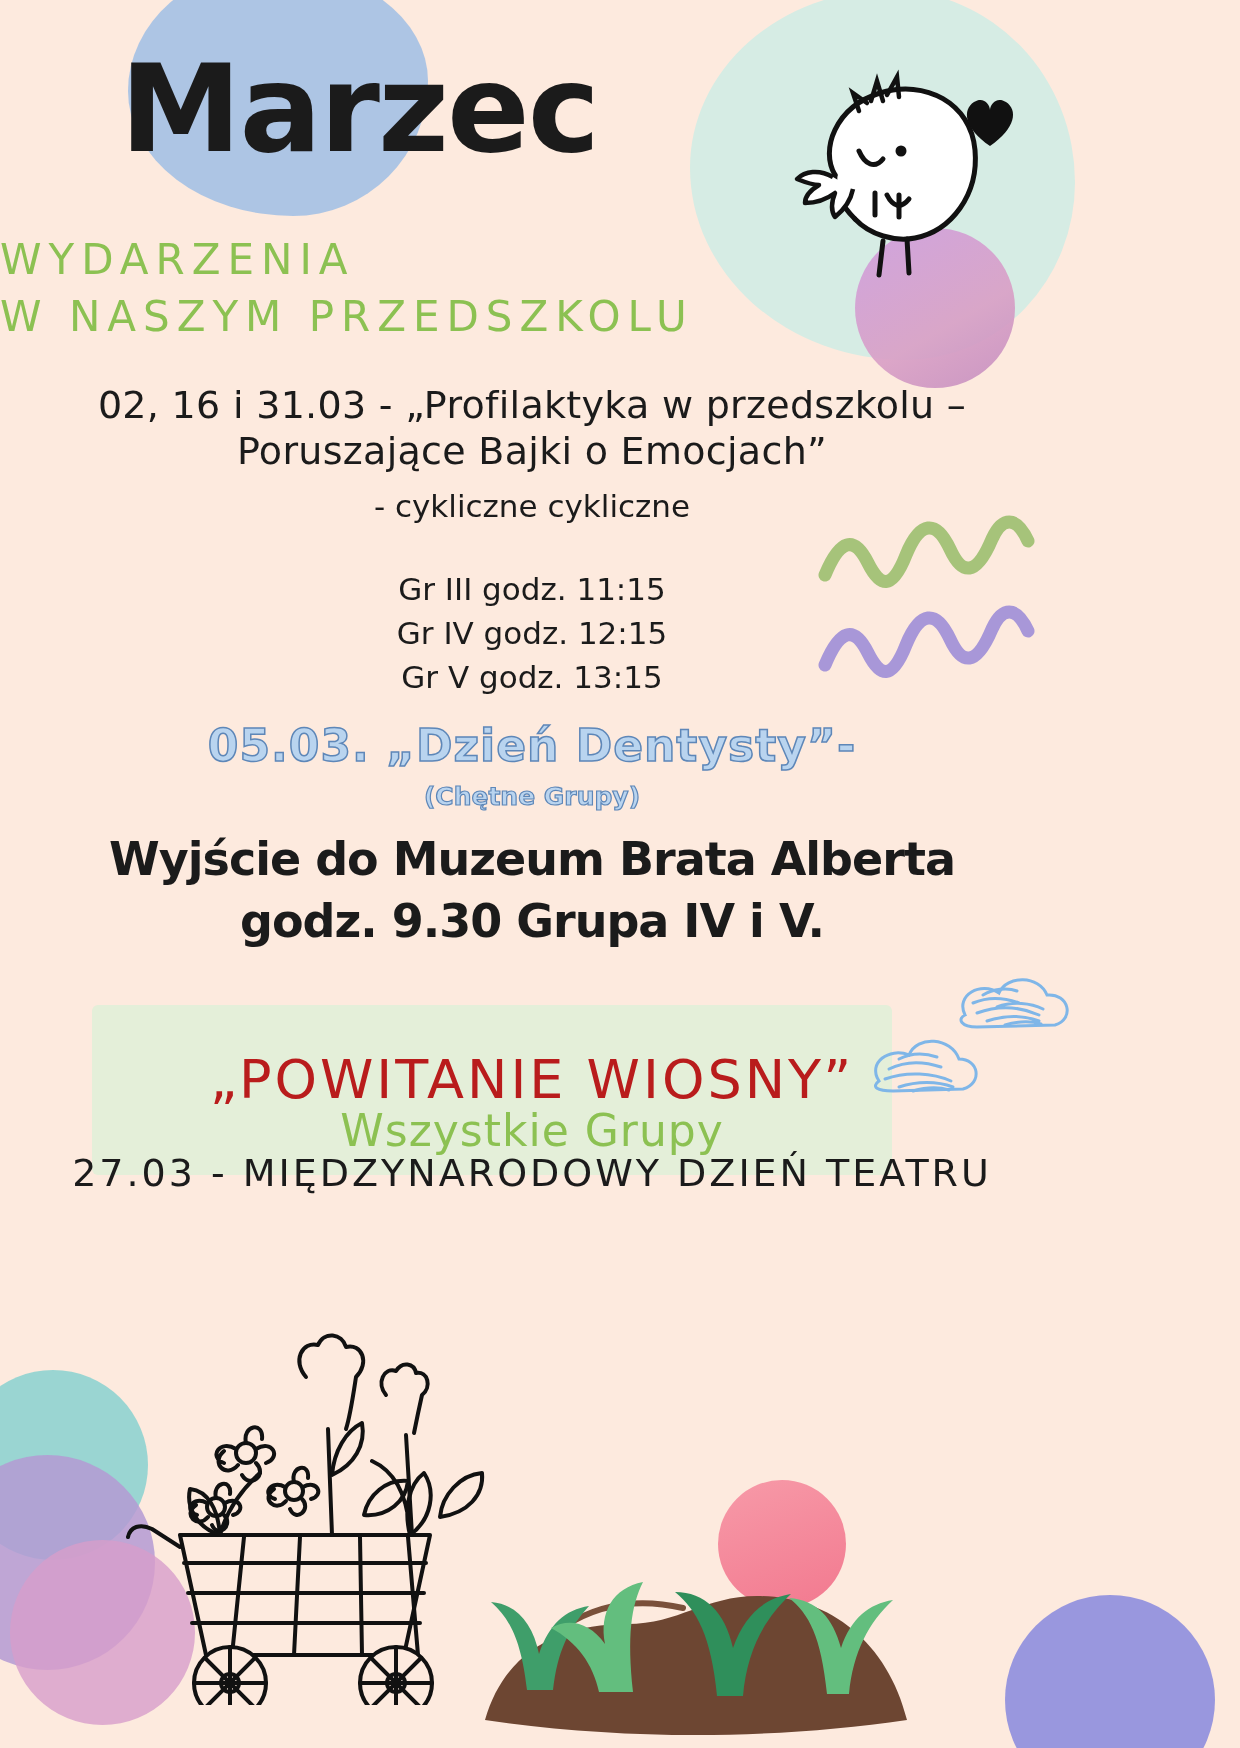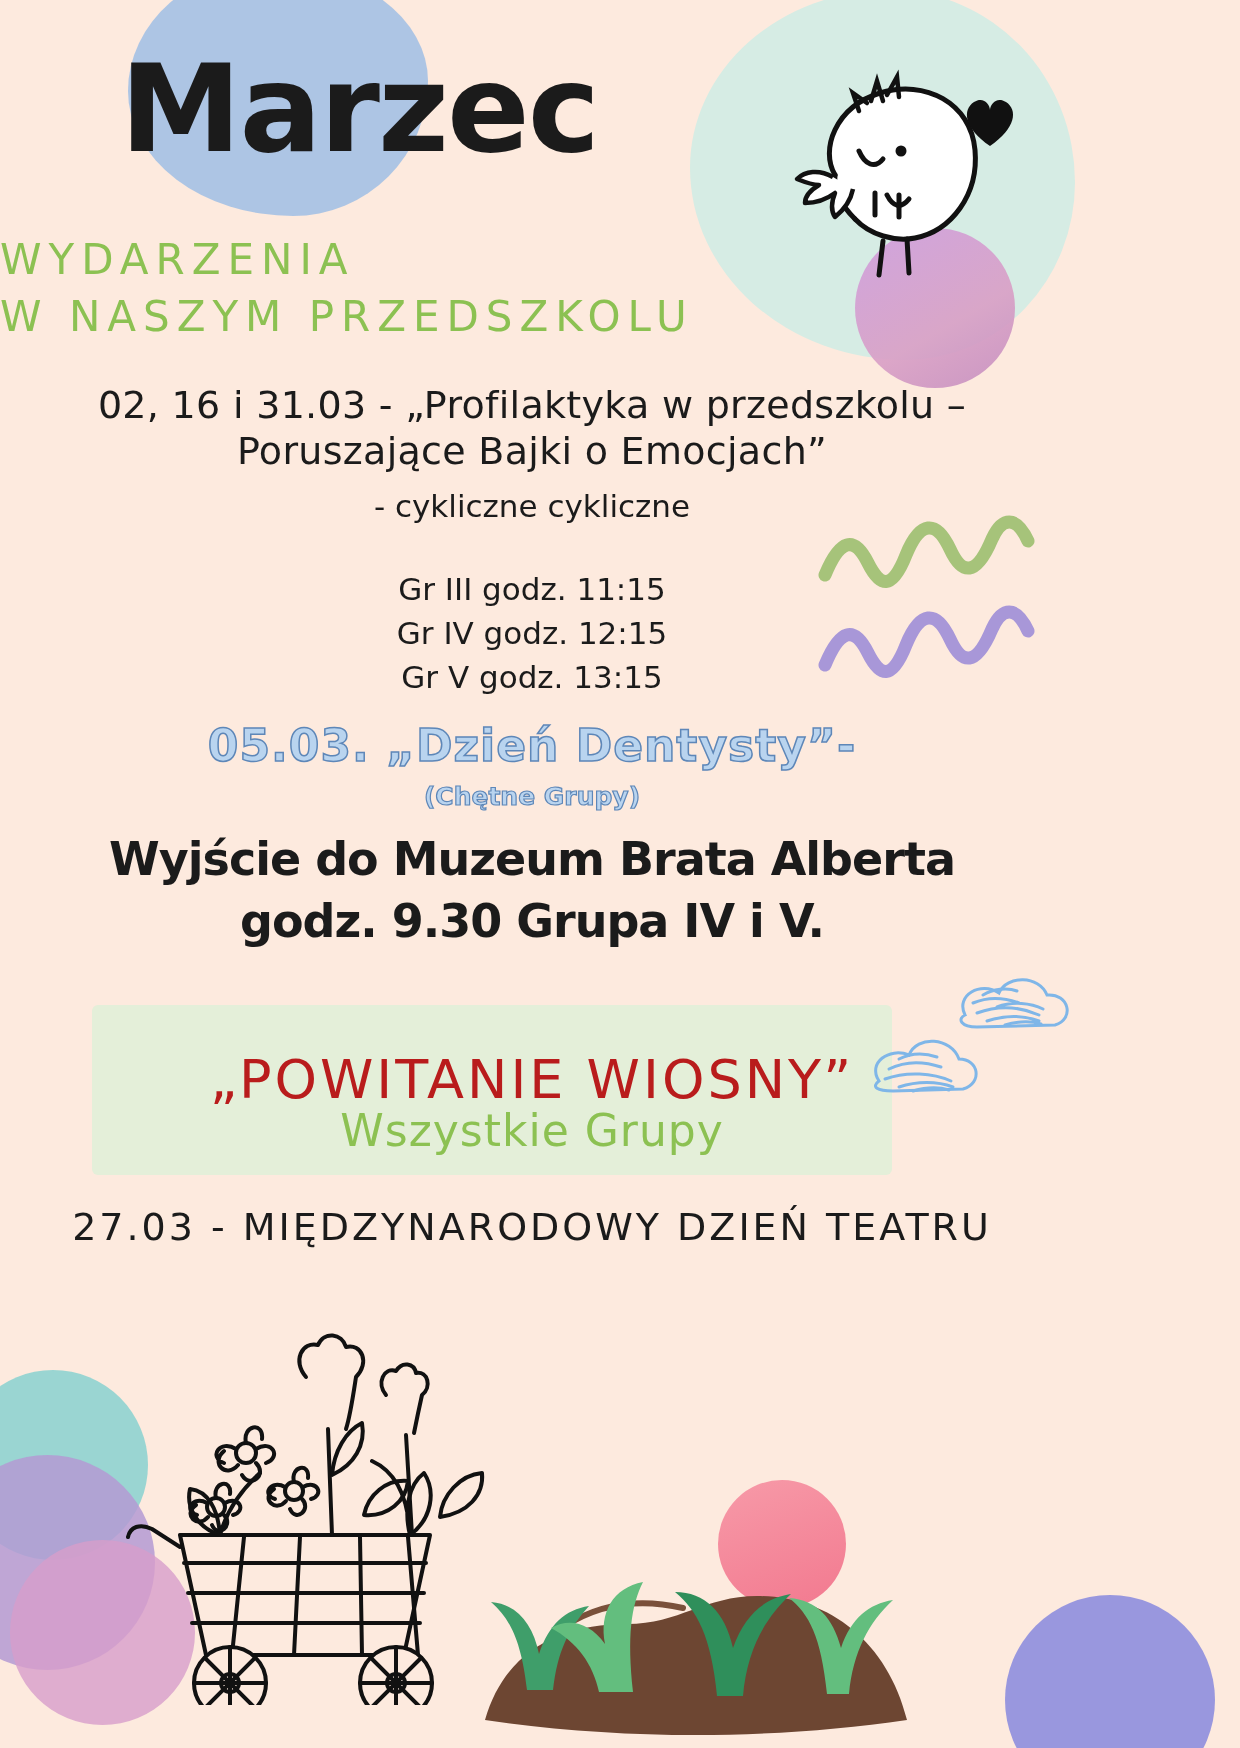--- a/index.html
+++ b/index.html
@@ -177,21 +177,21 @@
     font-weight: 500;
   }
   .ev4-sub {
     top: 1105px;
     font-size: 44px;
     color: #8cc152;
     letter-spacing: 1px;
   }
 
   .ev5 {
-    top: 1205px;
+    top: 1151px;
     font-size: 38px;
     letter-spacing: 3px;
     color: #1b1b1b;
   }
 
   
   .bird { position: absolute; left: 775px; top: 55px; z-index: 6; }
   .heart { position: absolute; left: 960px; top: 92px; z-index: 6; }
   .squiggles { position: absolute; left: 810px; top: 505px; z-index: 4; }
   .clouds { position: absolute; left: 865px; top: 955px; z-index: 6; }

